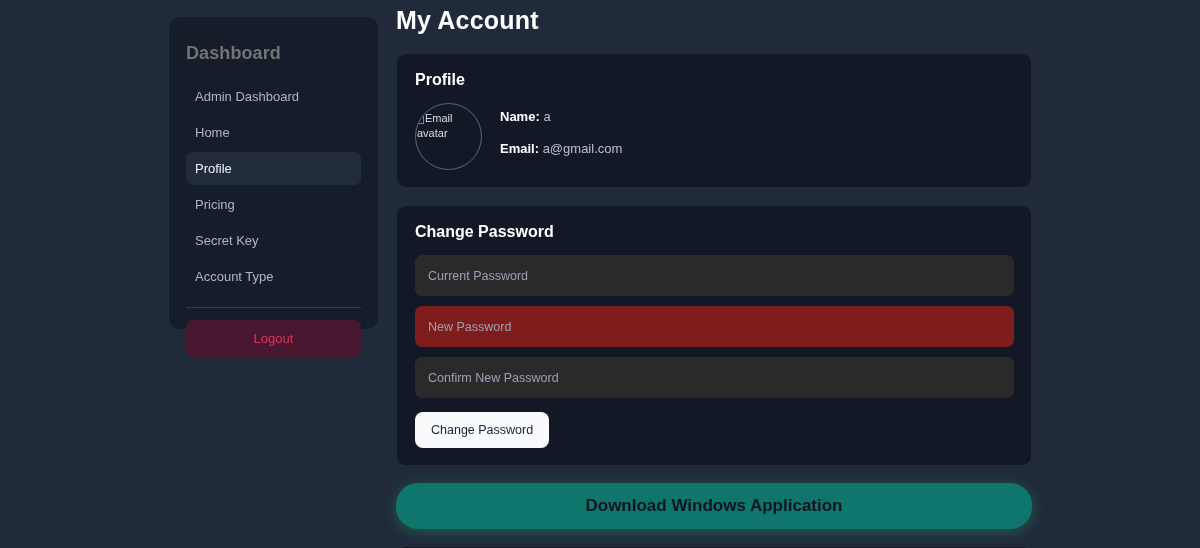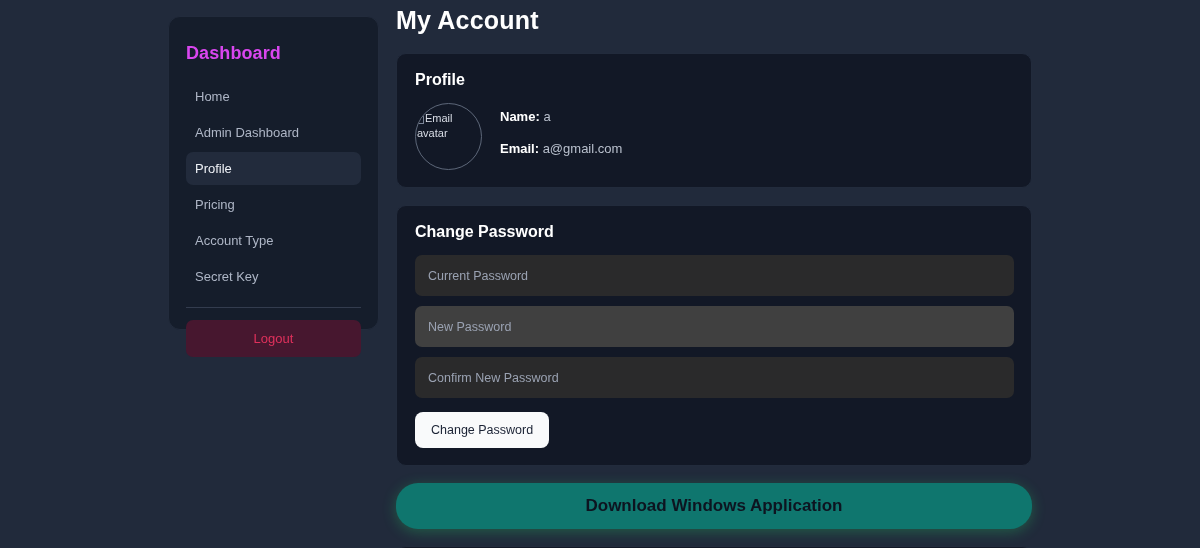--- a/index.html
+++ b/index.html
@@ -35,21 +35,21 @@
     height: 314px;
     background: #151d2b;
     border: 1px solid #222b3c;
     border-radius: 12px;
     padding: 18px 17px 0 17px;
   }
 
   .sidebar-title {
     font-size: 18px;
     font-weight: bold;
-    color: #d946ef;
+    color: #737373;
     letter-spacing: 0.1px;
     margin: 8px 0 16px 0;
   }
 
   .nav-list { list-style: none; }
 
   .nav-item {
     display: block;
     font-size: 13px;
     color: #aeb6c6;
@@ -180,21 +180,21 @@
     padding: 0 13px;
     margin-bottom: 10px;
     font-size: 12.5px;
     font-family: Liberation Sans, sans-serif;
     color: #e8eaf0;
     outline: none;
   }
 
   .pw-input::placeholder { color: #9aa2b2; }
 
-  .pw-input.focused { background: #404040; }
+  .pw-input.focused { background: #7f1d1d; }
 
   .submit-button {
     background: #f9fafb;
     color: #1a2234;
     font-size: 12.5px;
     font-family: "Liberation Sans", sans-serif;
     border: none;
     border-radius: 8px;
     padding: 11px 16px;
     margin-top: 4px;
@@ -229,26 +229,26 @@
 </head>
 <body>
 
 <div class="page">
 
   <aside class="sidebar">
     <div class="sidebar-title">Dashboard</div>
 
     <nav>
       <ul class="nav-list">
+        <li class="nav-item">Admin Dashboard</li>
         <li class="nav-item">Home</li>
-        <li class="nav-item">Admin Dashboard</li>
         <li class="nav-item active">Profile</li>
         <li class="nav-item">Pricing</li>
+        <li class="nav-item">Secret Key</li>
         <li class="nav-item">Account Type</li>
-        <li class="nav-item">Secret Key</li>
       </ul>
     </nav>
 
     <div class="nav-divider"></div>
 
     <button class="logout-button">Logout</button>
   </aside>
 
   <main class="content">
 

